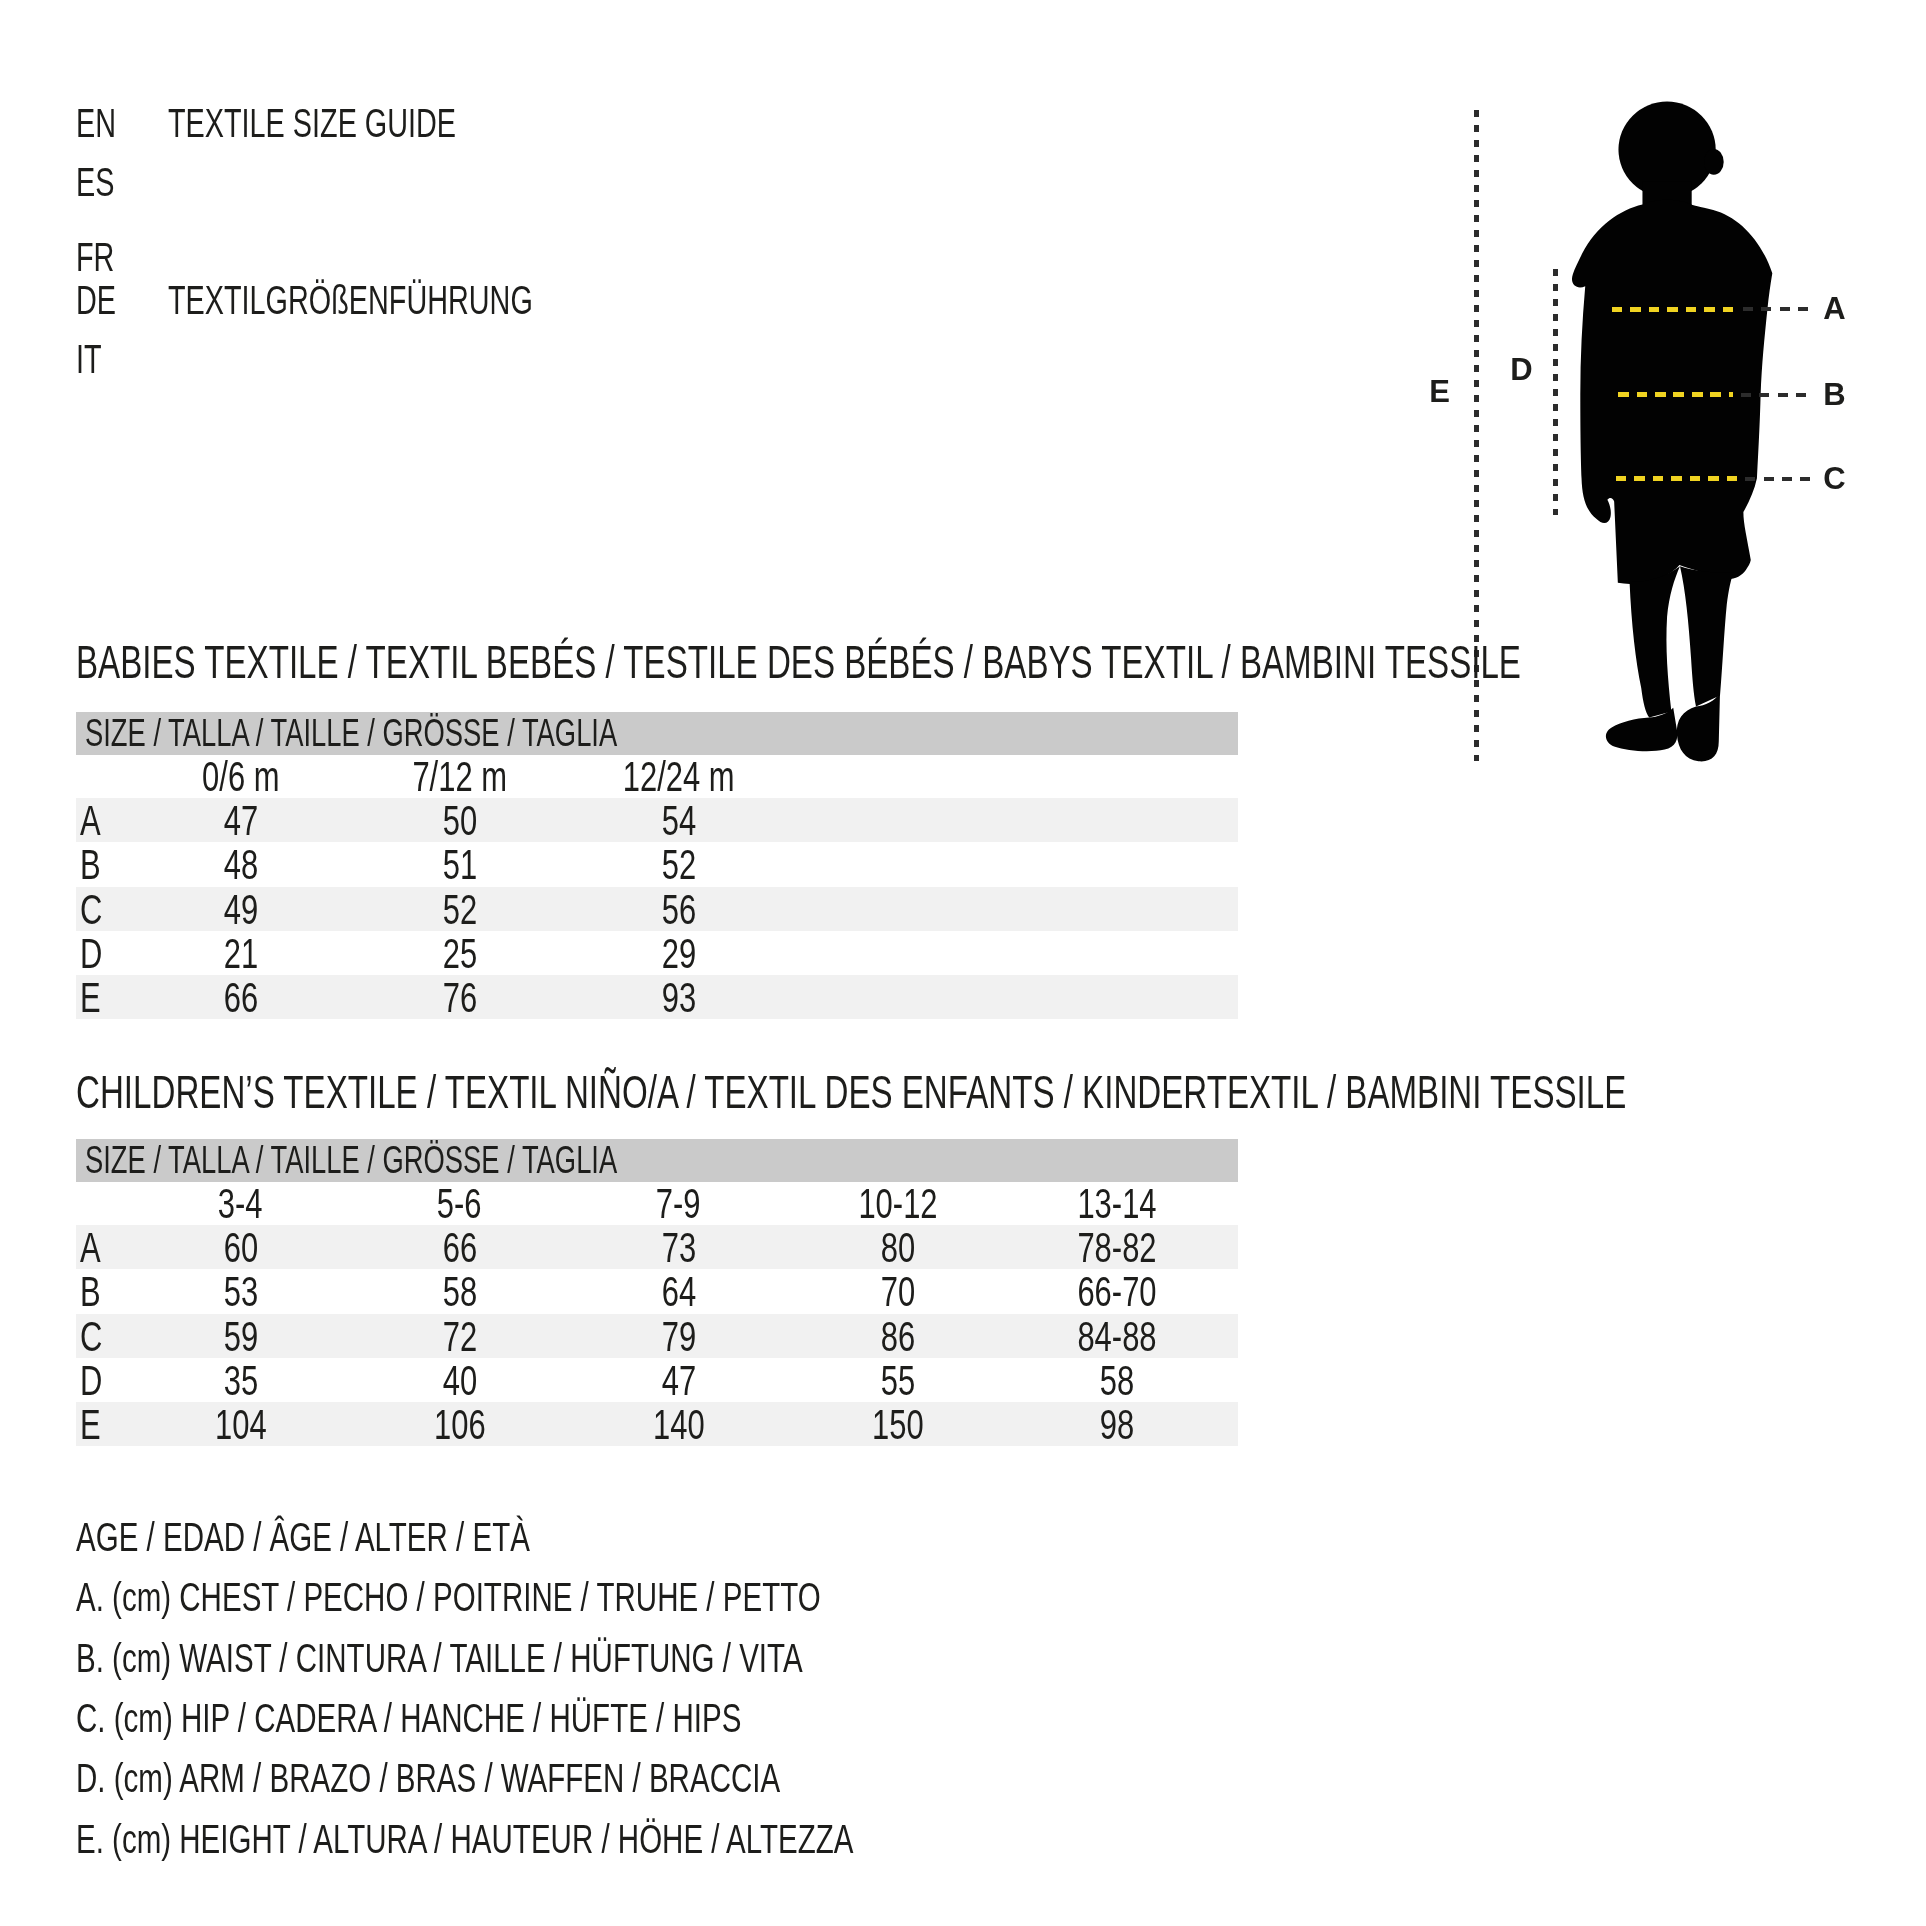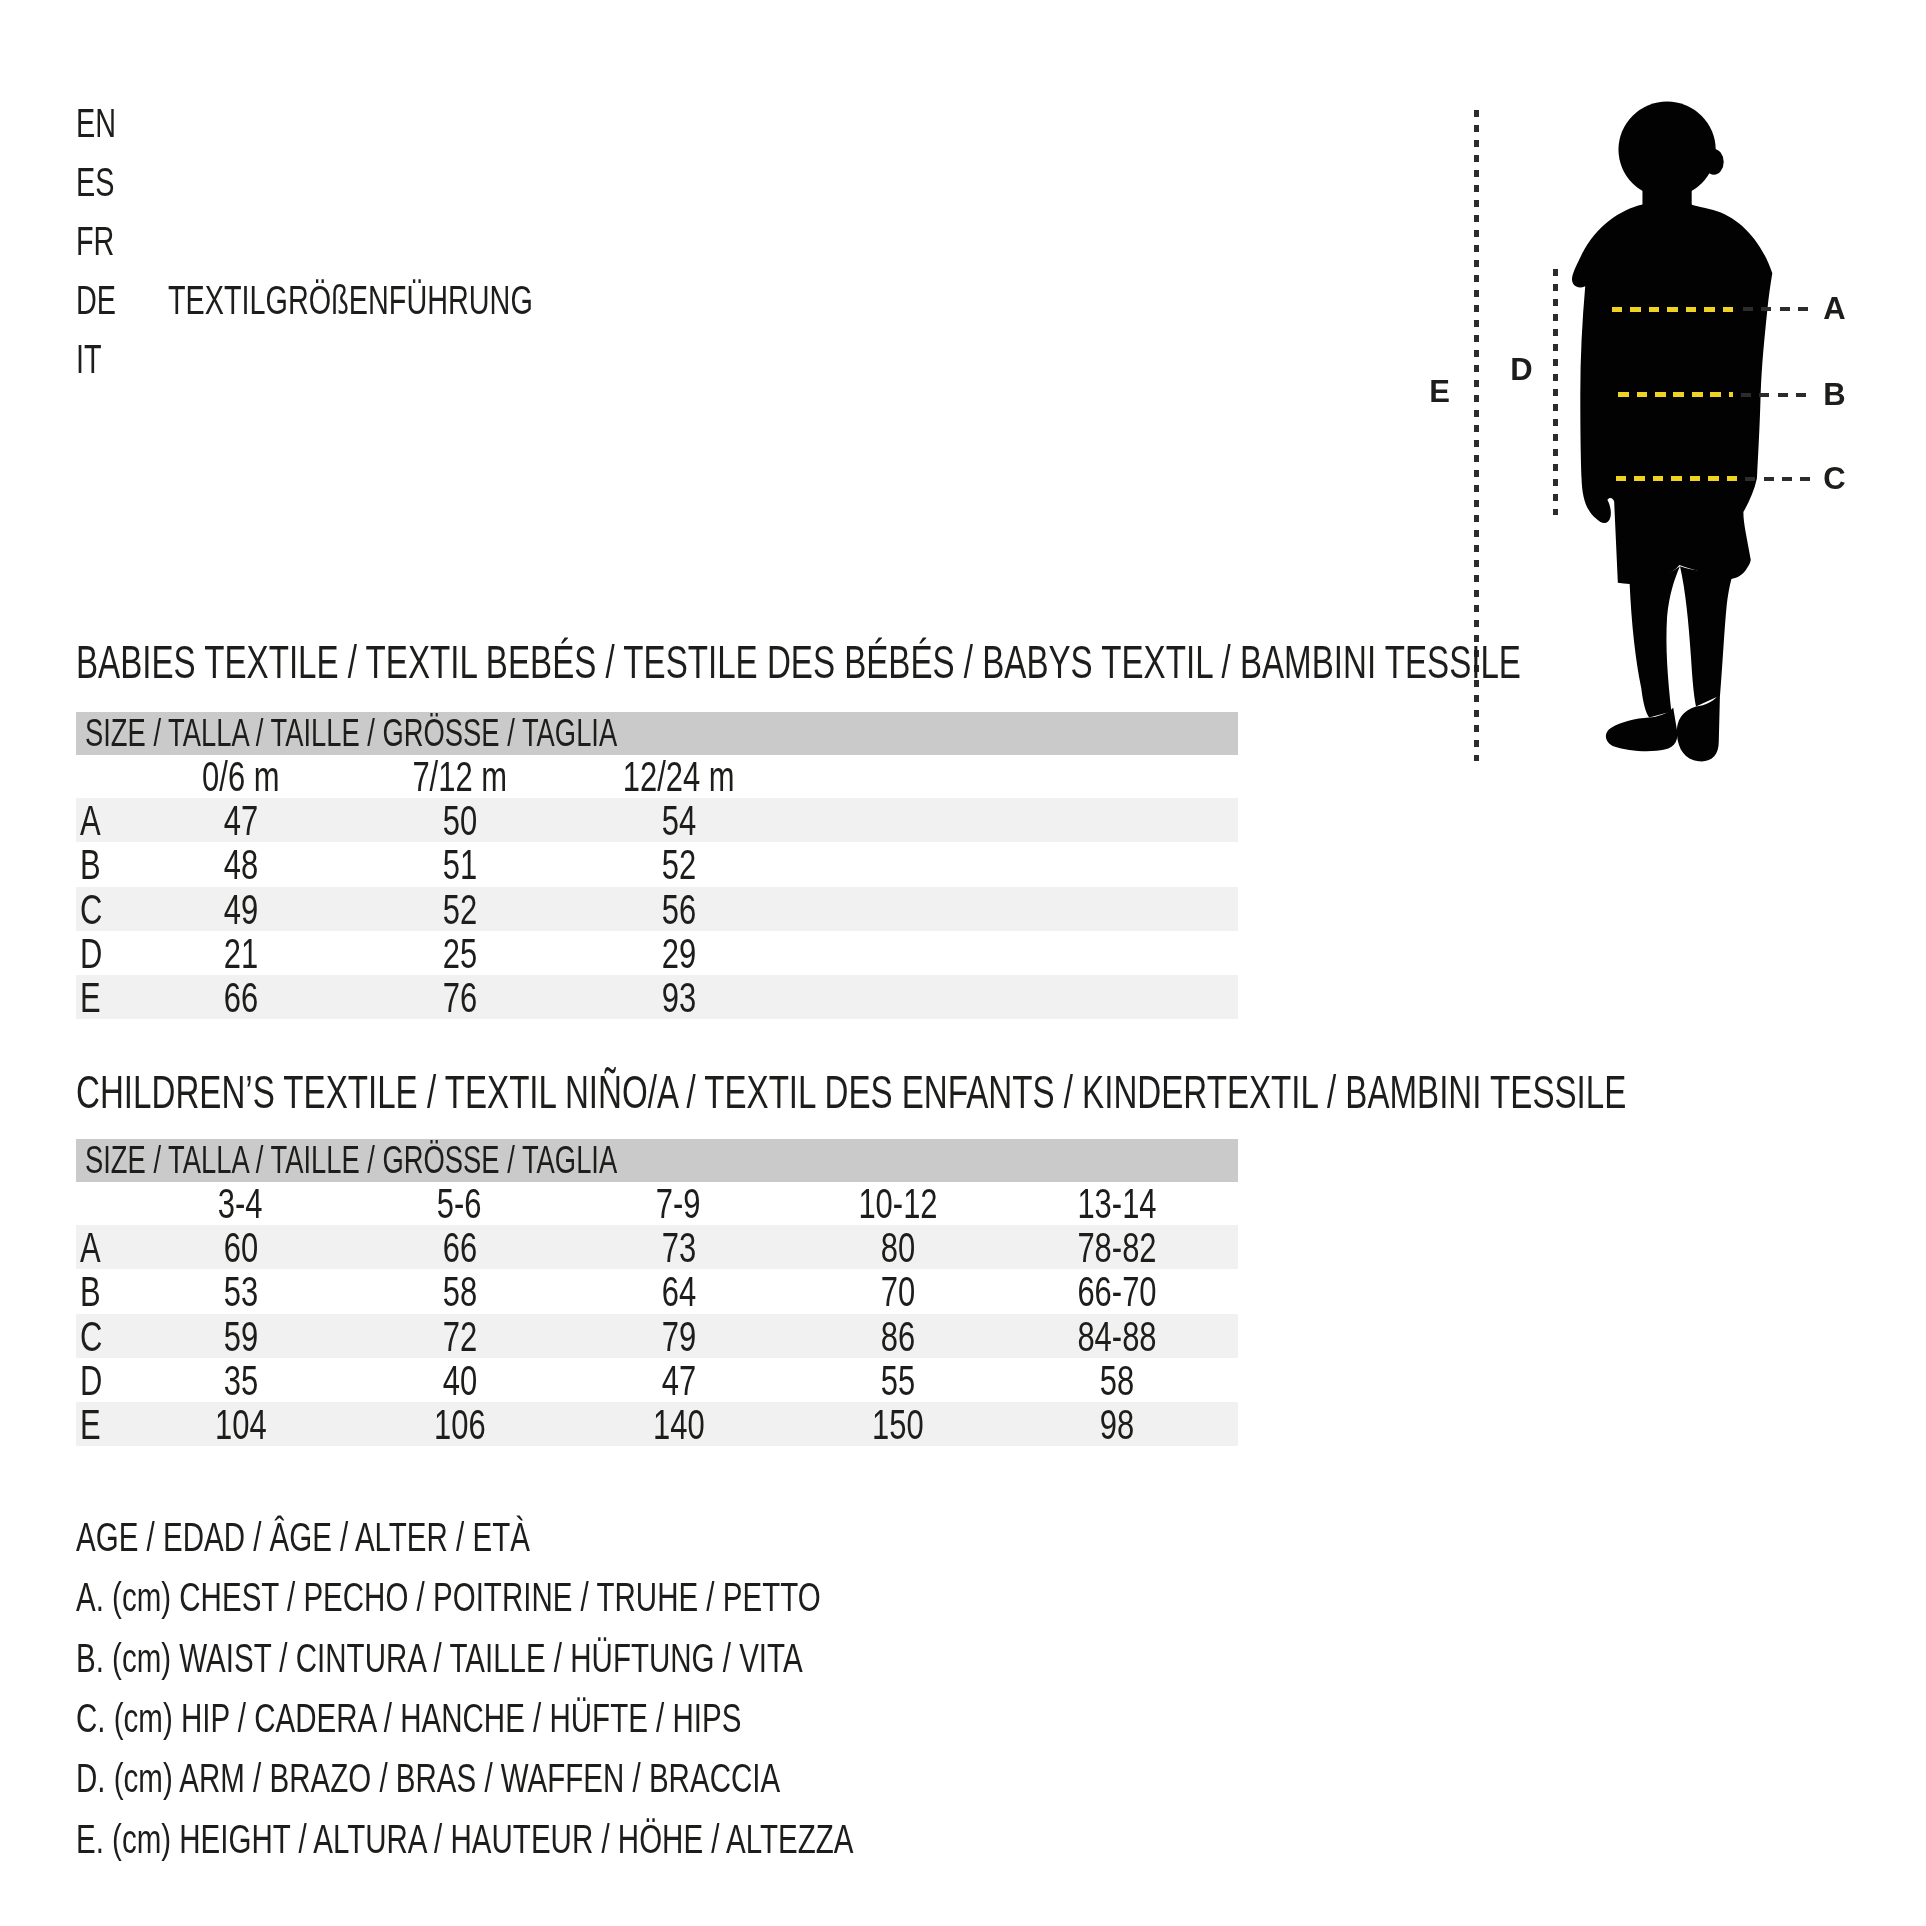--- a/index.html
+++ b/index.html
@@ -42,25 +42,26 @@
   #silhouette{position:absolute;left:1528px;top:92px}
 </style>
 </head>
 <body>
 
 <div id="stage">
 
   <div>
     <div class="langrow" style="top:94px">
       <span class="code"><span class="cond">EN</span></span>
+      <span><span class="cond">TEXTILE SIZE GUIDE</span></span>
     </div>
     <div class="langrow" style="top:153px">
       <span class="code"><span class="cond">ES</span></span>
     </div>
-    <div class="langrow" style="top:212px">
+    <div class="langrow" style="top:228px">
       <span class="code"><span class="cond">FR</span></span>
     </div>
     <div class="langrow" style="top:271px">
       <span class="code"><span class="cond">DE</span></span>
       <span><span class="cond">TEXTILGRÖßENFÜHRUNG</span></span>
     </div>
     <div class="langrow" style="top:330px">
       <span class="code"><span class="cond">IT</span></span>
     </div>
   </div>

